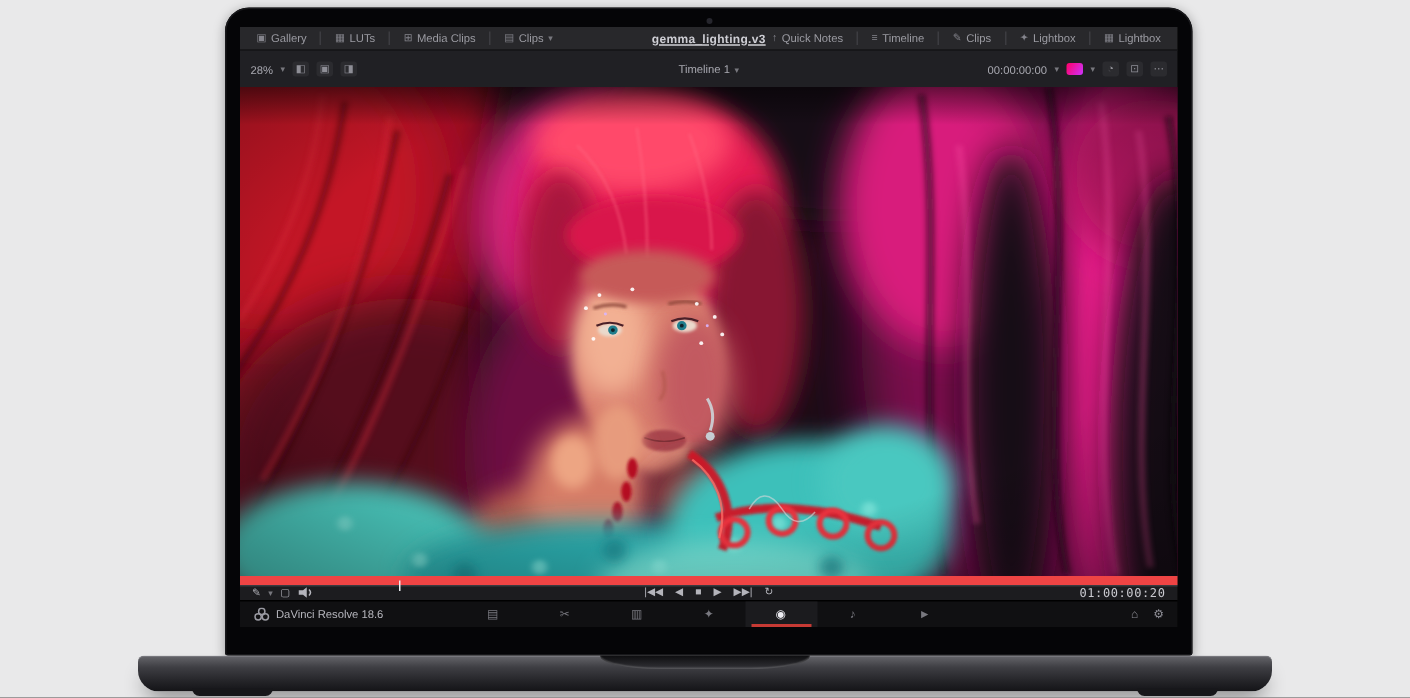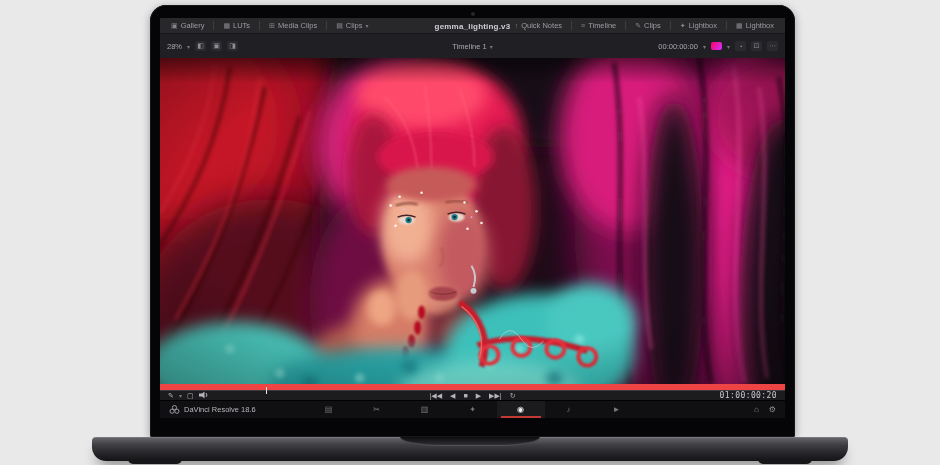--- a/index.html
+++ b/index.html
@@ -33,21 +33,21 @@
   .tb{height:15px;background:var(--chrome-bg);display:flex;align-items:center;
       justify-content:space-between;padding:0 7px;position:relative;flex:0 0 auto;}
   .grp{display:flex;align-items:center;gap:5px;}
   .btn{display:flex;align-items:center;gap:3px;color:#9b9ba2;font-size:7.5px;line-height:1;
        padding:2px 4px;border-radius:2px;cursor:default;white-space:nowrap;}
   .btn .ic{font-size:7px;color:#84848c;}
   .chev{font-size:6px;color:#77777e;}
   .sep{width:1px;height:9px;background:#3c3c41;}
   .center-abs{position:absolute;left:50%;top:50%;transform:translate(-50%,-50%);
               display:flex;align-items:center;gap:3px;white-space:nowrap;}
-  .title{color:#cfcfd5;font-size:8px;font-weight:bold;letter-spacing:.2px;}
+  .title{color:#cfcfd5;font-size:8px;font-weight:bold;letter-spacing:.2px;text-decoration:underline;}
 
   .vb{height:25px;background:var(--viewerbar-bg);display:flex;align-items:center;
       justify-content:space-between;padding:0 7px;position:relative;flex:0 0 auto;
       border-top:1px solid #161619;}
   .vb .txt{font-size:7.5px;color:#a8a8b0;}
   .mini{display:inline-flex;align-items:center;justify-content:center;width:11px;height:10px;
         font-size:7px;color:#8e8e96;background:rgba(255,255,255,.05);border-radius:2px;}
   .swatch{width:11px;height:8px;border-radius:2px;background:linear-gradient(120deg,#f06,#c3f);}
 
   .viewer{flex:1 1 auto;position:relative;background:#000;overflow:hidden;}

